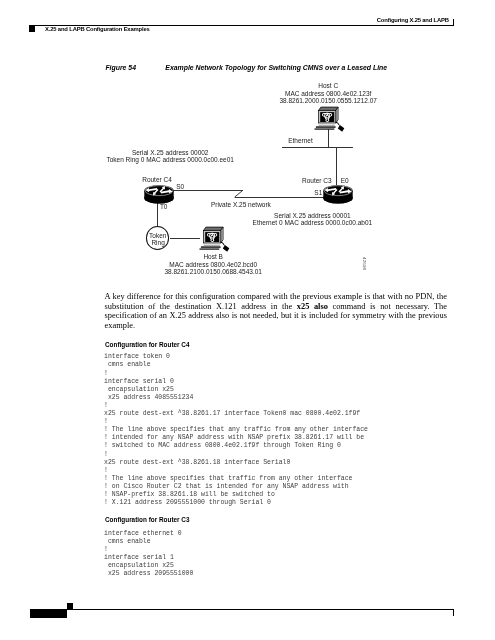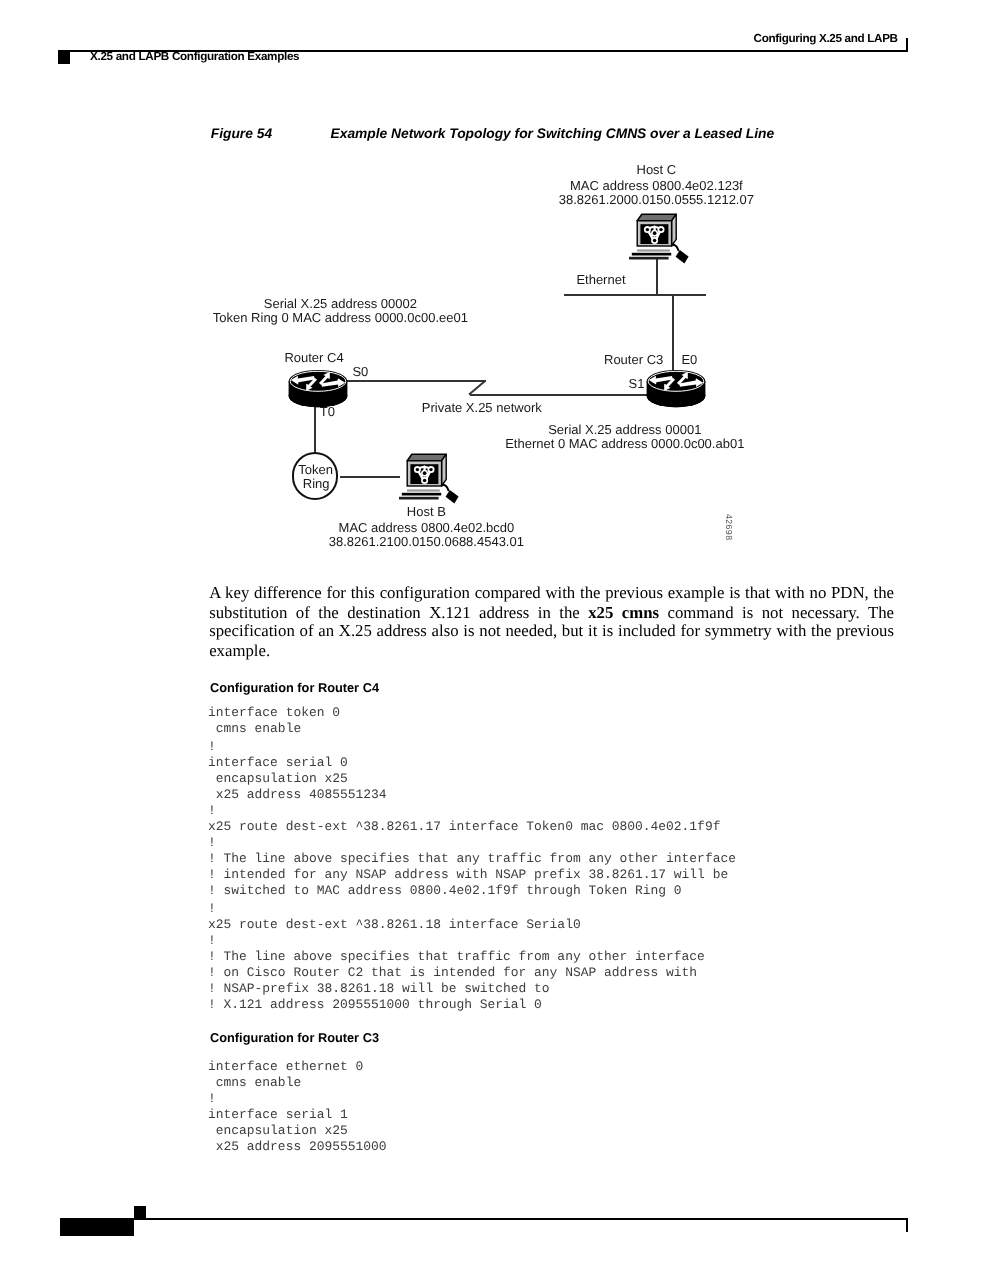--- a/index.html
+++ b/index.html
@@ -167,21 +167,21 @@
     <div class="fl" style="left:147.4px;top:131.5px;width:140px;text-align:center;">Serial X.25 address 00001</div>
     <div class="fl" style="left:147.4px;top:138.9px;width:140px;text-align:center;">Ethernet 0 MAC address 0000.0c00.ab01</div>
 
     <div class="fl" style="left:48.2px;top:173.3px;width:140px;text-align:center;">Host B</div>
     <div class="fl" style="left:48.2px;top:180.8px;width:140px;text-align:center;">MAC address 0800.4e02.bcd0</div>
     <div class="fl" style="left:48.2px;top:188.0px;width:140px;text-align:center;">38.8261.2100.0150.0688.4543.01</div>
 
     <div class="art-id">42698</div>
   </div>
 
-  <p class="para"><span>A key difference for this configuration compared with the previous example is that with no PDN, the substitution of the destination X.121 address in the </span><b>x25 cmns</b><span> command is not necessary. The specification of an X.25 address also is not needed, but it is included for symmetry with the previous example.</span></p>
+  <p class="para"><span>A key difference for this configuration compared with the previous example is that with no PDN, the substitution of the destination X.121 address in the </span><b>x25 also</b><span> command is not necessary. The specification of an X.25 address also is not needed, but it is included for symmetry with the previous example.</span></p>
 
   <div class="cfg-h" style="top:341.1px">Configuration for Router C4</div>
   <div class="cfg" style="top:353.4px">interface token 0
  cmns enable
 !
 interface serial 0
  encapsulation x25
  x25 address 4085551234
 !
 x25 route dest-ext ^38.8261.17 interface Token0 mac 0800.4e02.1f9f

